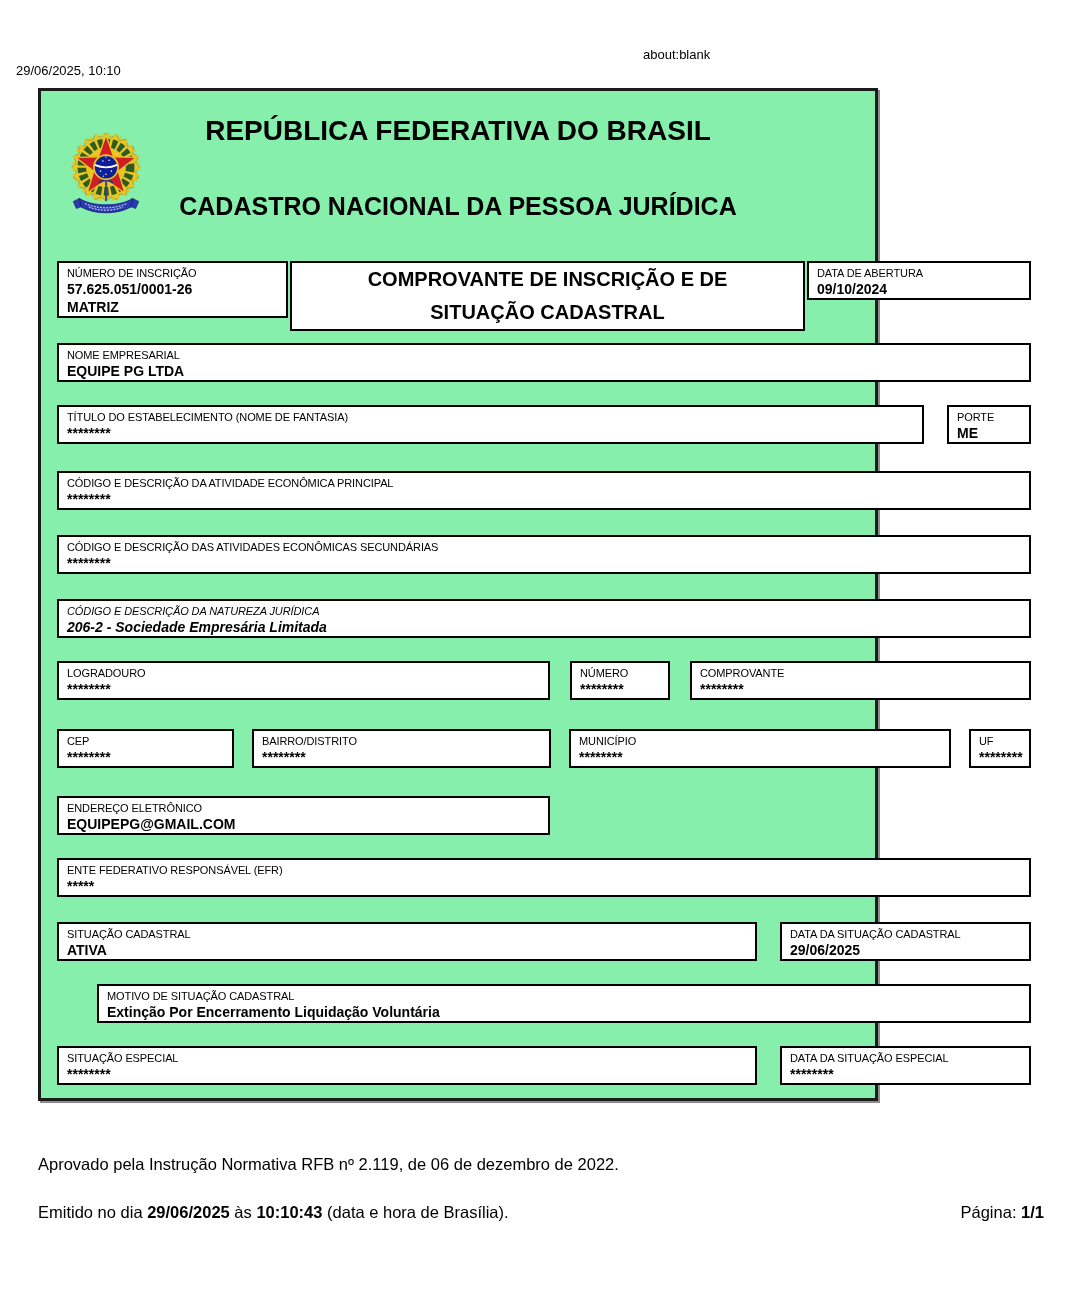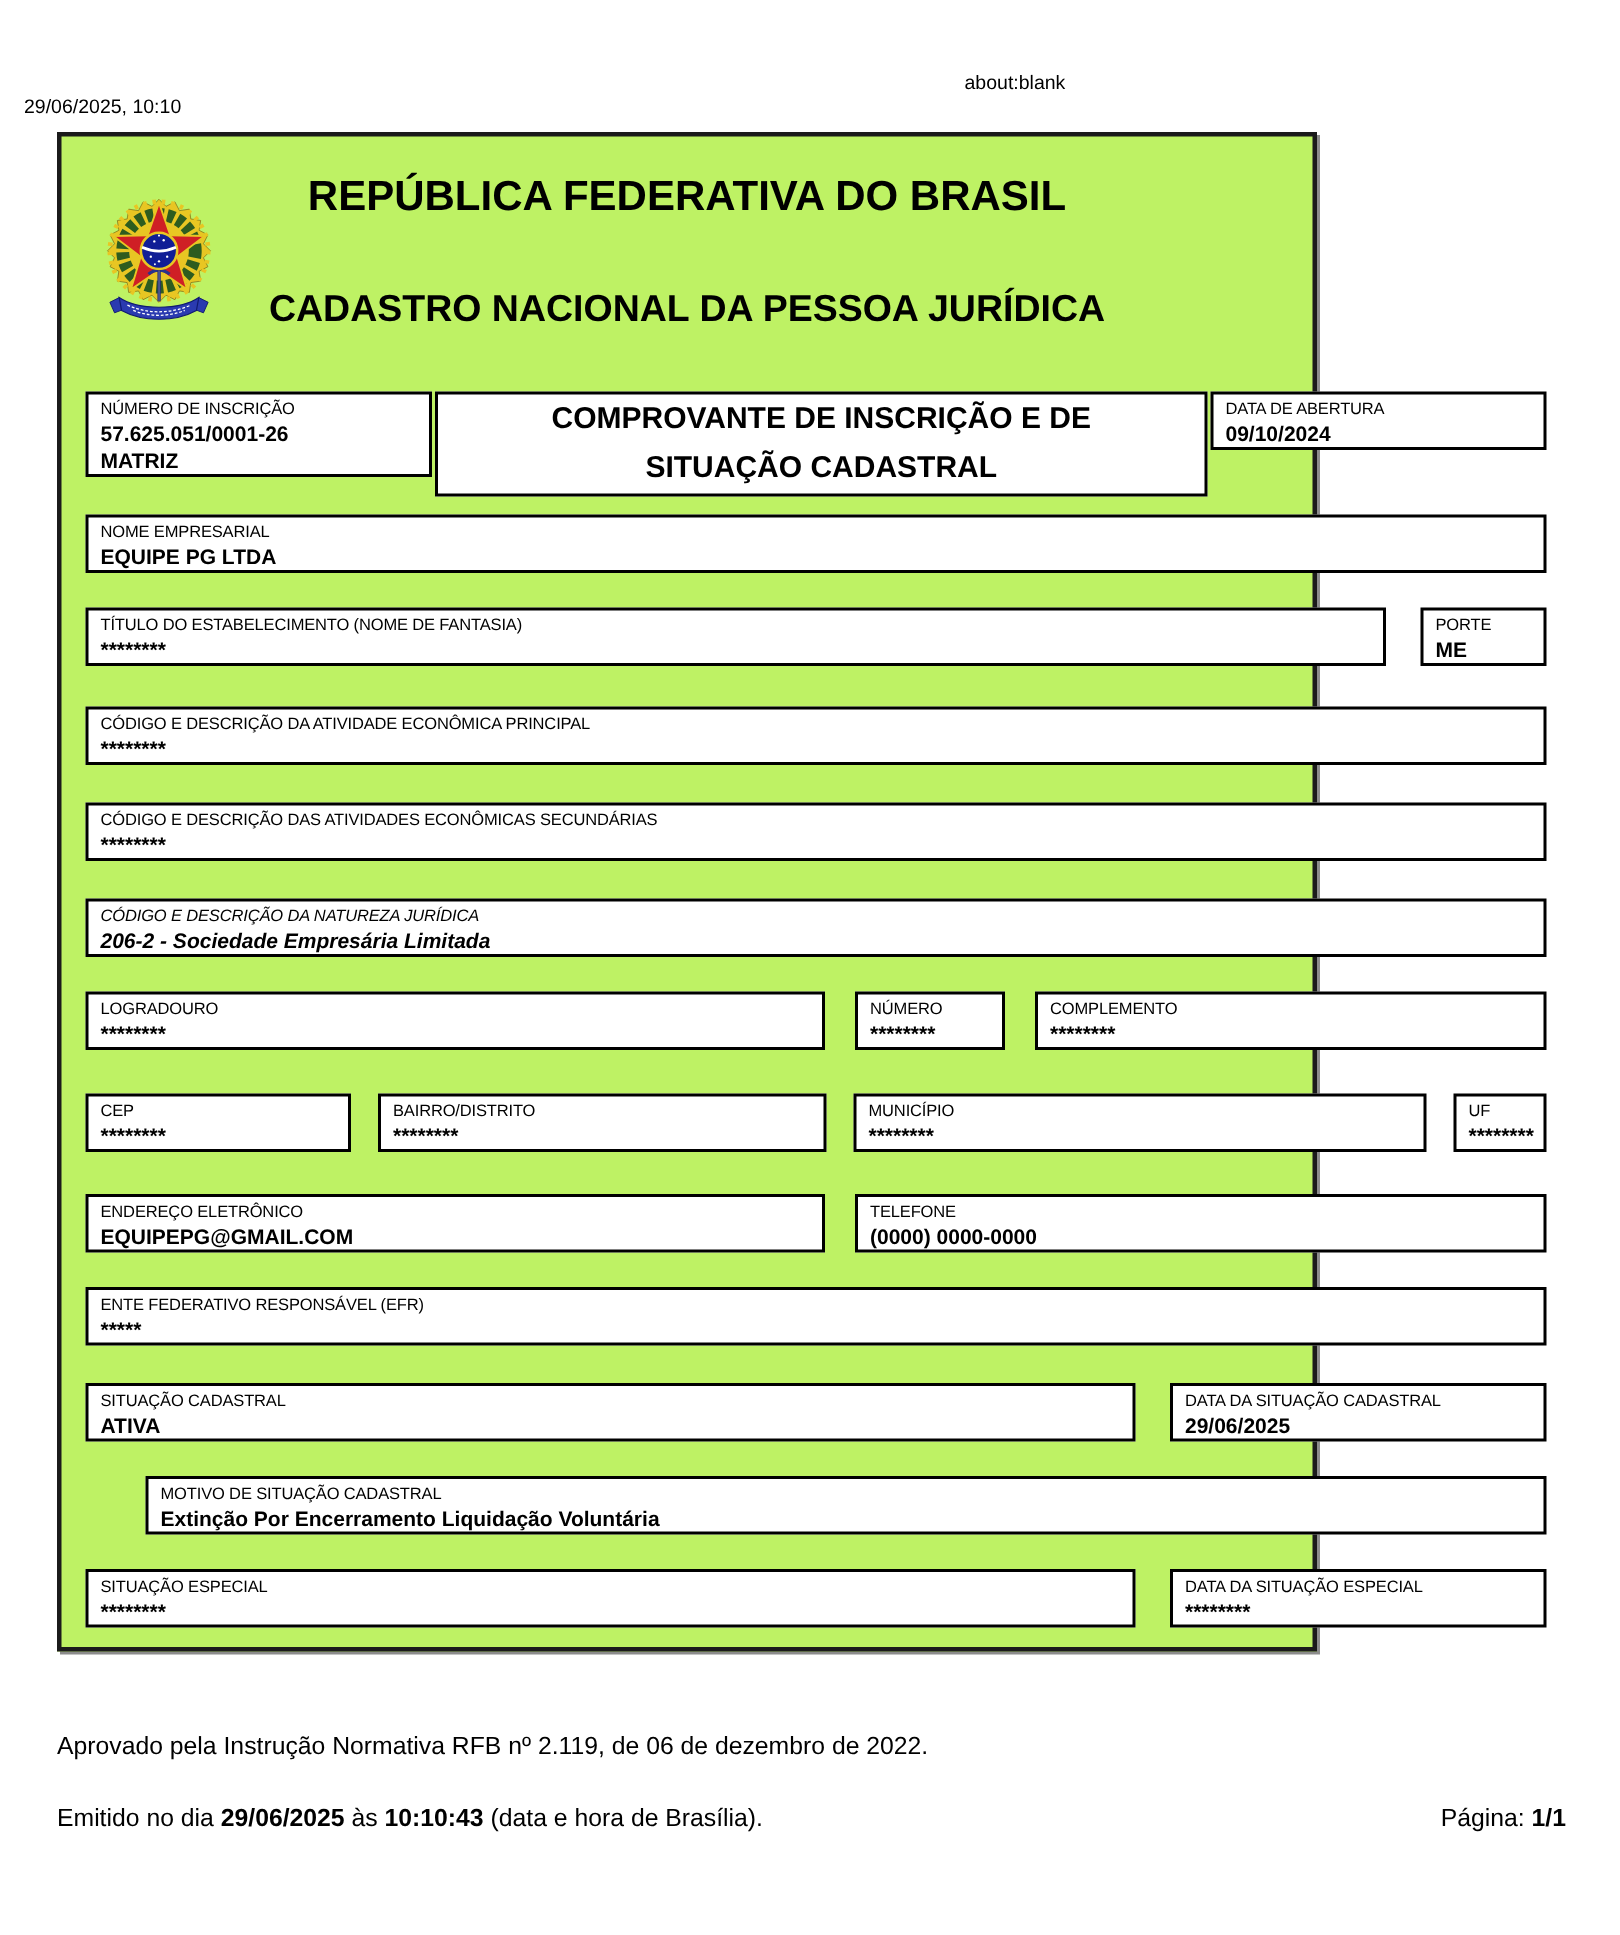--- a/index.html
+++ b/index.html
@@ -9,21 +9,21 @@
     font-family:"Liberation Sans", sans-serif; color:#000;
     -webkit-font-smoothing:antialiased;
   }
   
   .ph-left  { position:absolute; left:16px;  top:47px; font-size:13px;margin-top:16px; }
   .ph-center{ position:absolute; left:643px; top:47px; font-size:13px; }
 
   
   .frame {
     position:absolute; left:38px; top:88px; width:840px; height:1013px;
-    border:3px solid #1b1b1b; background:#bef264;
+    border:3px solid #1b1b1b; background:#86efac;
     box-shadow:2px 2px 0 #8c8c8c;
   }
   .emblem { position:absolute; left:26px; top:40px; width:78px; height:88px; }
   .doc-title {
     position:absolute; top:24px; left:0; right:0; text-align:center;
     font-size:28px; font-weight:bold;
   }
   .doc-subtitle {
     position:absolute; top:101px; left:0; right:0; text-align:center;
     font-size:25px; font-weight:bold;
@@ -162,21 +162,21 @@
     <div class="row r7">
       <div class="box w-logr">
         <div class="lbl">LOGRADOURO</div>
         <div class="val">********</div>
       </div>
       <div class="box w-num">
         <div class="lbl">NÚMERO</div>
         <div class="val">********</div>
       </div>
       <div class="box grow">
-        <div class="lbl">COMPLEMENTO</div>
+        <div class="lbl">COMPROVANTE</div>
         <div class="val">********</div>
       </div>
     </div>
 
     <div class="row r8">
       <div class="box w-cep">
         <div class="lbl">CEP</div>
         <div class="val">********</div>
       </div>
       <div class="box w-bair">
@@ -191,24 +191,20 @@
         <div class="lbl">UF</div>
         <div class="val">********</div>
       </div>
     </div>
 
     <div class="row r9">
       <div class="box w-mail">
         <div class="lbl">ENDEREÇO ELETRÔNICO</div>
         <div class="val">EQUIPEPG@GMAIL.COM</div>
       </div>
-      <div class="box grow">
-        <div class="lbl">TELEFONE</div>
-        <div class="val">(0000) 0000-0000</div>
-      </div>
     </div>
 
     <div class="row r10">
       <div class="box grow">
         <div class="lbl">ENTE FEDERATIVO RESPONSÁVEL (EFR)</div>
         <div class="val">*****</div>
       </div>
     </div>
 
     <div class="row r11">

